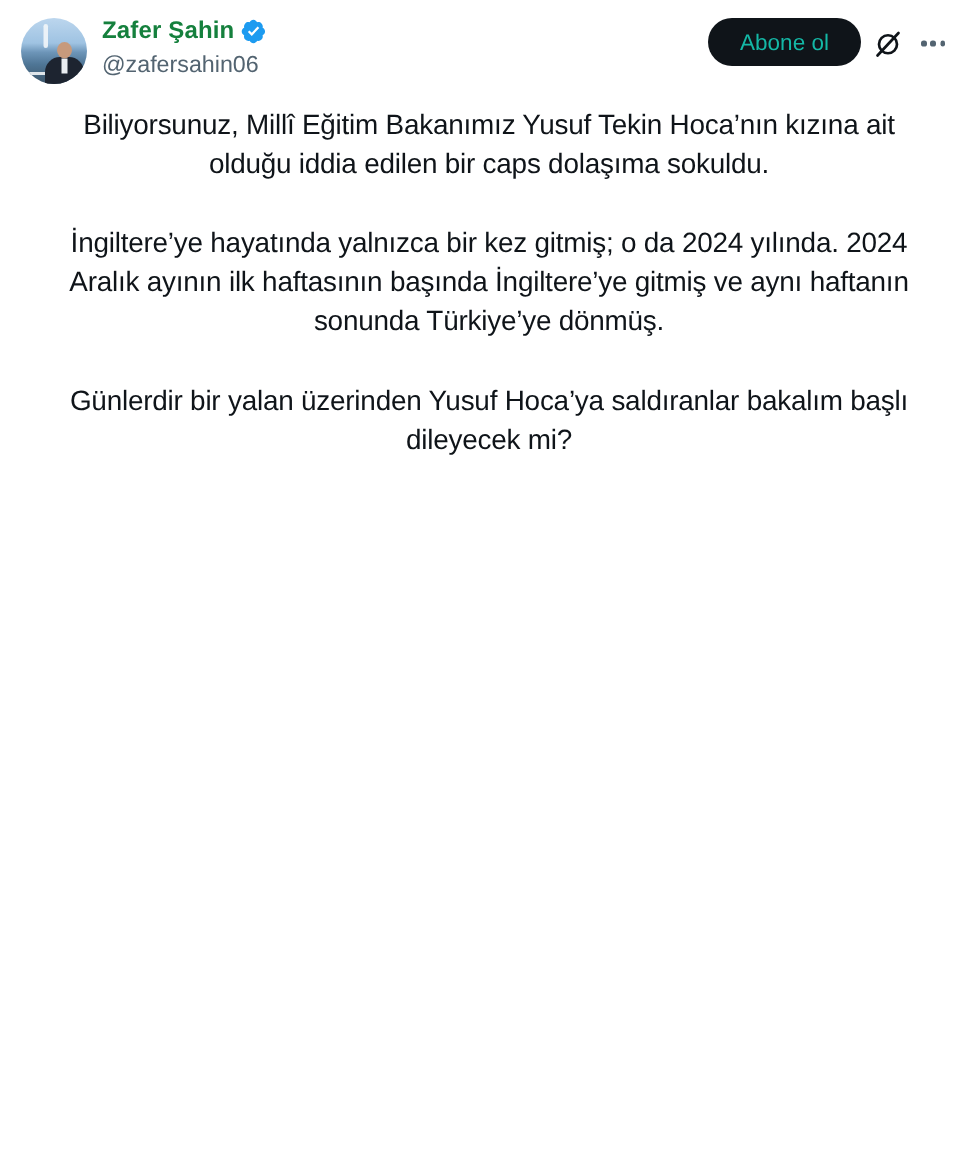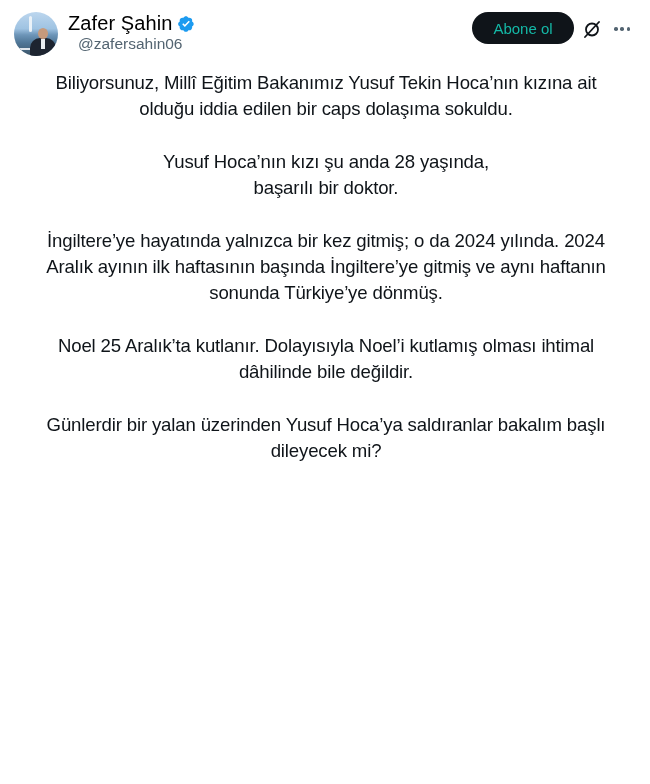--- a/index.html
+++ b/index.html
@@ -12,23 +12,23 @@
       overflow: hidden;
       background: linear-gradient(180deg, #bcd6ee 0%, #9fc3e2 38%, #6d95b8 52%, #4f7696 70%, #3b5468 100%);
     }
     .avatar .fountain { position: absolute; left: 15px; top: 4px; width: 3px; height: 16px; background: #f2f6fa; border-radius: 2px; opacity: .9; }
     .avatar .person-head { position: absolute; left: 24px; top: 16px; width: 10px; height: 11px; border-radius: 50%; background: #c79a7c; }
     .avatar .person-body { position: absolute; left: 16px; top: 26px; width: 26px; height: 22px; border-radius: 10px 10px 0 0; background: #1d2430; }
     .avatar .shirt { position: absolute; left: 27px; top: 27px; width: 4px; height: 10px; background: #e9edf1; }
     .avatar .rail { position: absolute; left: 0; top: 36px; width: 44px; height: 2px; background: #dfe5ea; }
 
     .name-row { position: absolute; left: 68px; top: 12px; display: flex; align-items: center; gap: 4px; }
-    .name { font-weight: 400; font-size: 20px; color: #000000; letter-spacing: .1px; }
+    .name { font-weight: 700; font-size: 16px; color: #15803d; letter-spacing: .1px; }
     .verified { width: 18px; height: 18px; display: inline-block; }
-    .handle { position: absolute; left: 68px; top: 35px; font-size: 15.5px; color: #536471; margin-left: 10px; }
+    .handle { position: absolute; left: 68px; top: 35px; font-size: 15.5px; color: #536471; }
 
     .subscribe-btn {
       position: absolute; left: 472px; top: 12px; width: 102px; height: 32px;
       background: #0f1419; color: #14b8a6; border: none; border-radius: 17px;
       font-family: "Liberation Sans", sans-serif; font-weight: 400; font-size: 15px;
       display: flex; align-items: center; justify-content: center; cursor: pointer;
     }
     .grok-icon { position: absolute; left: 582px; top: 19px; width: 20px; height: 20px; }
     .more-icon { position: absolute; left: 612px; top: 19px; width: 20px; height: 20px; display: flex; align-items: center; justify-content: space-between; padding: 0 2px; }
     .more-icon span { width: 3.5px; height: 3.5px; background: #536471; border-radius: 50%; display: block; }
@@ -70,22 +70,18 @@
   <div class="more-icon">
     <span></span>
     <span></span>
     <span></span>
   </div>
 </div>
 
 <div class="tweet-body">
   <p>Biliyorsunuz, Millî Eğitim Bakanımız Yusuf Tekin Hoca’nın kızına ait
 olduğu iddia edilen bir caps dolaşıma sokuldu.</p>
-  <p>Yusuf Hoca’nın kızı şu anda 28 yaşında,
-başarılı bir doktor.</p>
   <p>İngiltere’ye hayatında yalnızca bir kez gitmiş; o da 2024 yılında. 2024
 Aralık ayının ilk haftasının başında İngiltere’ye gitmiş ve aynı haftanın
 sonunda Türkiye’ye dönmüş.</p>
-  <p>Noel 25 Aralık’ta kutlanır. Dolayısıyla Noel’i kutlamış olması ihtimal
-dâhilinde bile değildir.</p>
   <p>Günlerdir bir yalan üzerinden Yusuf Hoca’ya saldıranlar bakalım başlı
 dileyecek mi?</p>
 </div>
 
 </body></html>

